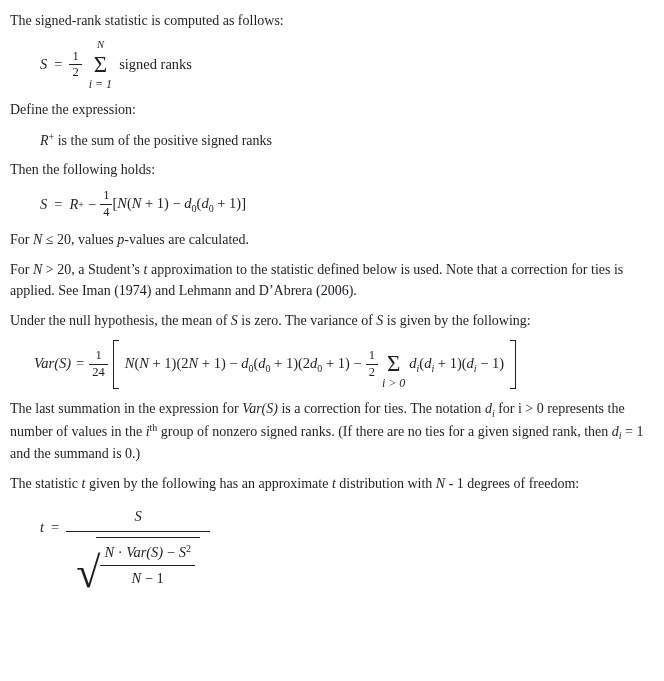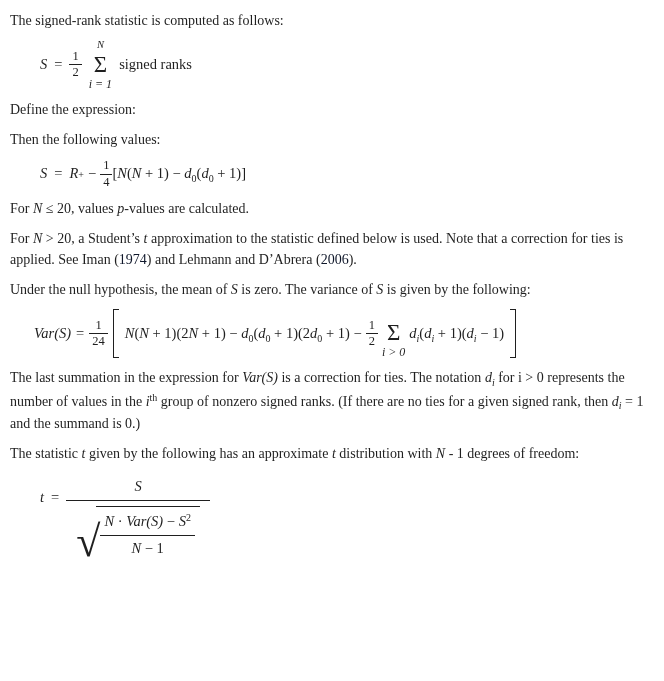--- a/index.html
+++ b/index.html
@@ -74,22 +74,23 @@
     <span class="sum">
       <span class="sum-upper">N</span>
       <span class="sigma">Σ</span>
       <span class="sum-lower">i = 1</span>
     </span>
     <span>signed ranks</span>
   </div>
 
   <p class="para"><span>Define the expression:</span></p>
 
+  <div class="def-item"><span class="seg-it">R</span><span class="seg-sup">+</span><span> is the sum of the positive signed ranks</span></div>
 
-  <p class="para"><span>Then the following values:</span></p>
+  <p class="para"><span>Then the following holds:</span></p>
 
   <div class="formula">
     <span class="seg-it">S</span>
     <span>=</span>
     <span class="grp">
       <span class="seg-it">R</span>
         <span class="seg-sup">+</span>
       <span class="mop">−</span>
       <span class="frac">
         <span class="fr-num">1</span>

